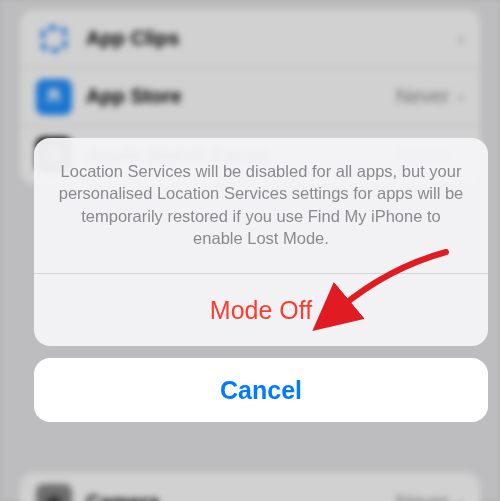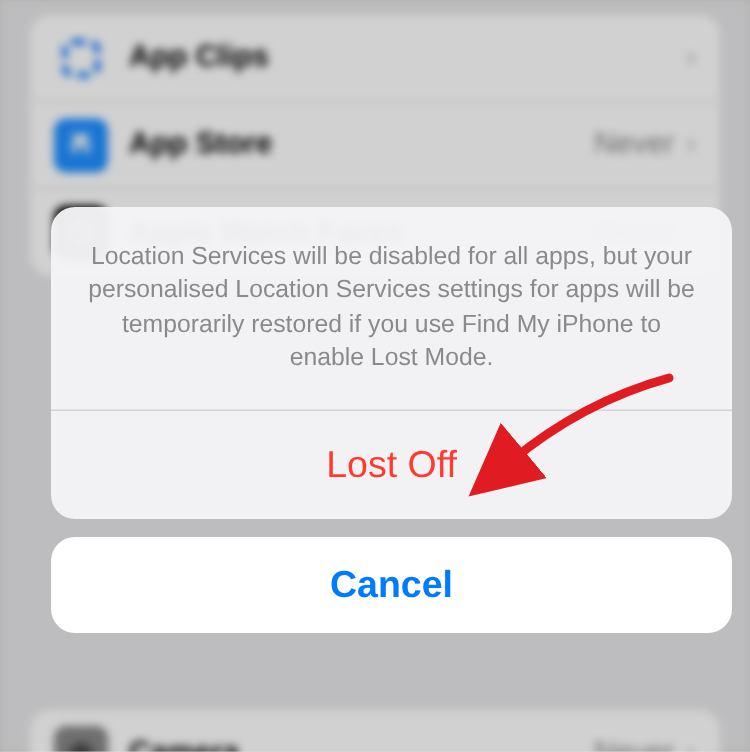--- a/index.html
+++ b/index.html
@@ -199,21 +199,21 @@
       <div class="chevron">›</div>
     </div>
   </div>
 </div>
 
 <div class="dim"></div>
 
 <div class="sheet">
   <div class="sheet-card">
     <div class="sheet-msg">Location Services will be disabled for all apps, but your personalised Location Services settings for apps will be temporarily restored if you use Find My iPhone to enable Lost Mode.</div>
-    <div class="sheet-btn">Lost Off</div>
+    <div class="sheet-btn">Mode Off</div>
   </div>
   <div class="cancel-card">Cancel</div>
 </div>
 
 <div class="arrow">
   <svg viewBox="0 0 130 80">
     <defs>
       <marker id="ah" markerWidth="8" markerHeight="8" refX="2" refY="4" orient="auto">
         <path d="M0,0 L8,4 L0,8 z" fill="#E11B22"></path>
       </marker>

